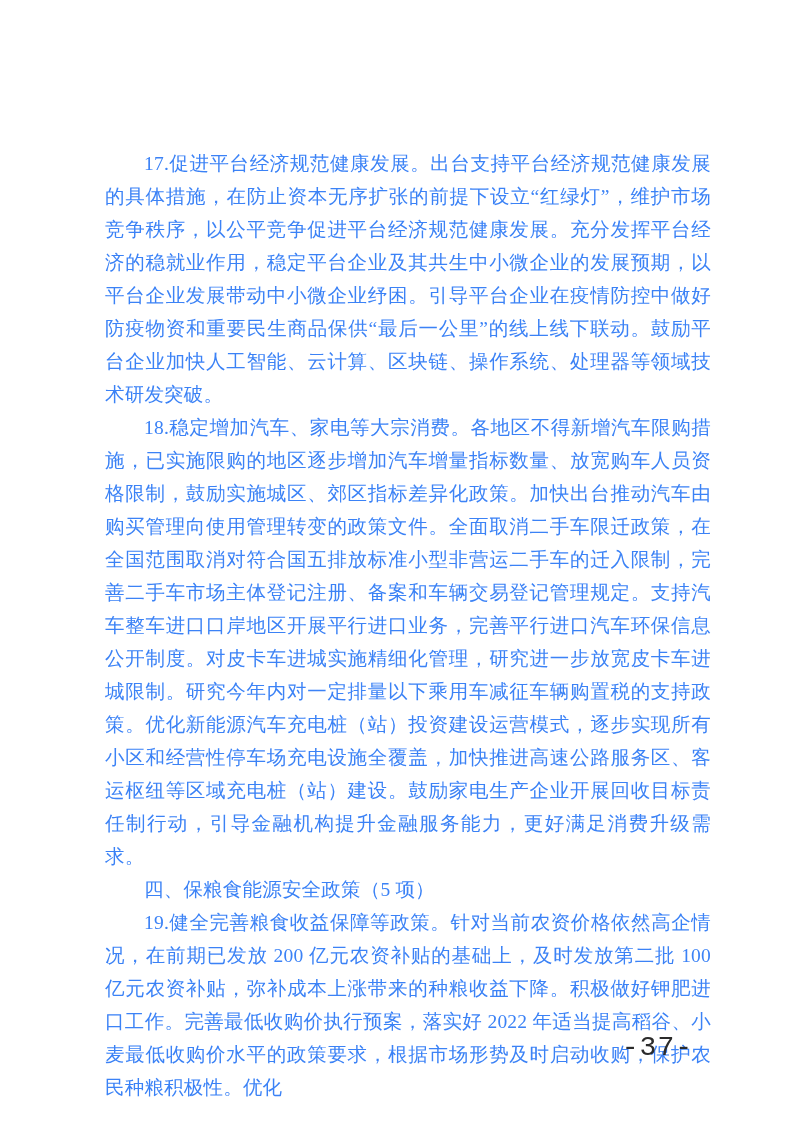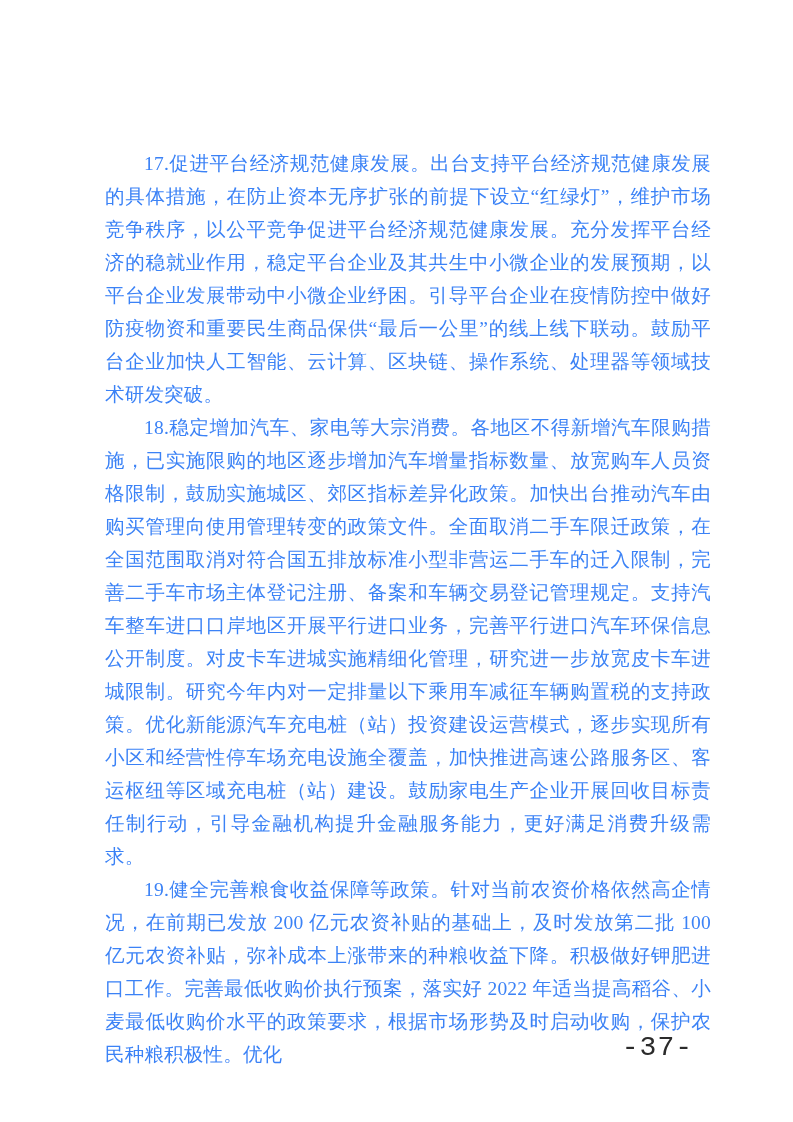--- a/index.html
+++ b/index.html
@@ -45,17 +45,18 @@
     font-family: Liberation Mono, monospace;
   }
 </style>
 </head>
 <body>
 
 <div class="page">
   <div class="content">
     <p class="para">17.促进平台经济规范健康发展。出台支持平台经济规范健康发展的具体措施，在防止资本无序扩张的前提下设立“红绿灯”，维护市场竞争秩序，以公平竞争促进平台经济规范健康发展。充分发挥平台经济的稳就业作用，稳定平台企业及其共生中小微企业的发展预期，以平台企业发展带动中小微企业纾困。引导平台企业在疫情防控中做好防疫物资和重要民生商品保供“最后一公里”的线上线下联动。鼓励平台企业加快人工智能、云计算、区块链、操作系统、处理器等领域技术研发突破。</p>
     <p class="para">18.稳定增加汽车、家电等大宗消费。各地区不得新增汽车限购措施，已实施限购的地区逐步增加汽车增量指标数量、放宽购车人员资格限制，鼓励实施城区、郊区指标差异化政策。加快出台推动汽车由购买管理向使用管理转变的政策文件。全面取消二手车限迁政策，在全国范围取消对符合国五排放标准小型非营运二手车的迁入限制，完善二手车市场主体登记注册、备案和车辆交易登记管理规定。支持汽车整车进口口岸地区开展平行进口业务，完善平行进口汽车环保信息公开制度。对皮卡车进城实施精细化管理，研究进一步放宽皮卡车进城限制。研究今年内对一定排量以下乘用车减征车辆购置税的支持政策。优化新能源汽车充电桩（站）投资建设运营模式，逐步实现所有小区和经营性停车场充电设施全覆盖，加快推进高速公路服务区、客运枢纽等区域充电桩（站）建设。鼓励家电生产企业开展回收目标责任制行动，引导金融机构提升金融服务能力，更好满足消费升级需求。</p>
+    <p class="para section-heading">四、保粮食能源安全政策（5 项）</p>
     <p class="para">19.健全完善粮食收益保障等政策。针对当前农资价格依然高企情况，在前期已发放 200 亿元农资补贴的基础上，及时发放第二批 100 亿元农资补贴，弥补成本上涨带来的种粮收益下降。积极做好钾肥进口工作。完善最低收购价执行预案，落实好 2022 年适当提高稻谷、小麦最低收购价水平的政策要求，根据市场形势及时启动收购，保护农民种粮积极性。优化</p>
   </div>
 
   <div class="page-footer">-37-</div>
 </div>
 
 </body></html>

